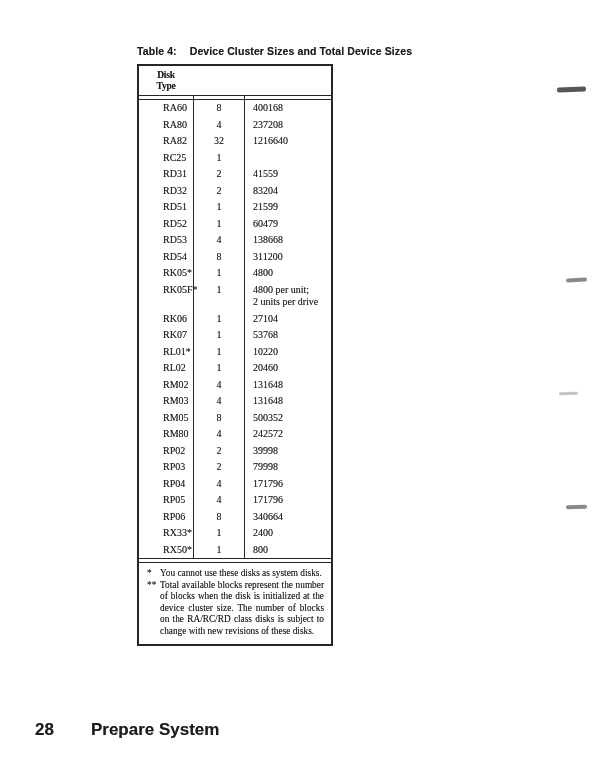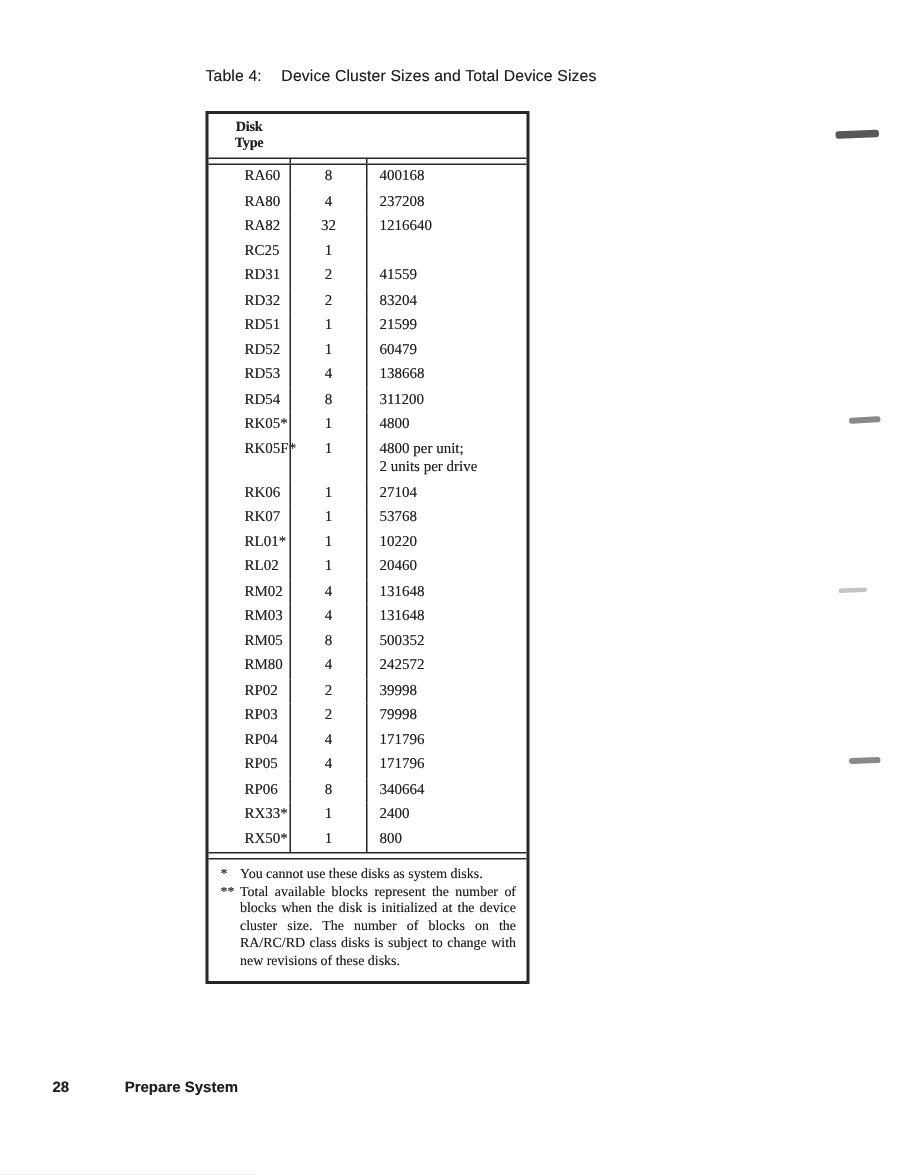--- a/index.html
+++ b/index.html
@@ -10,28 +10,28 @@
     font-family:"Liberation Serif", serif;
     color:#1d1d1d;
     overflow:hidden;
     text-shadow: 0 0 0.4px rgba(20,20,20,0.5);
   }
 
   
   .doc-title {
     position:absolute; left:137px; top:45px;
     font-family:"Liberation Sans", sans-serif;
-    font-weight:normal; font-size:10.5px; letter-spacing:0.1px;
+    font-weight:bold; font-size:10.5px; letter-spacing:0.1px;
     white-space:nowrap;
   }
   .doc-title .title-label { margin-right:13px; }
 
   
   .dctable {
-    position:absolute; left:137px; top:74px; width:216px;
+    position:absolute; left:137px; top:64px; width:196px;
     border:2px solid #262626; box-sizing:border-box; background:#fff;
   }
   .trow { display:flex; }
   .cell { box-sizing:border-box; }
   .c1 { width:54px; }
   .c2 { width:52px; border-left:1.5px solid #262626; border-right:1.5px solid #262626; text-align:center; }
   .c3 { flex:1; white-space:pre-line; }
 
   .thead .cell {
     font-weight:bold; text-align:center;
@@ -49,21 +49,21 @@
 
   .footnotes { padding:5px 7px 6px 8px; }
   .footnote { display:flex; font-size:9.3px; line-height:11.6px; }
   .fn-marker { width:13px; flex:none; }
   .fn-text { flex:1; text-align:justify; }
 
   
   .footer {
     position:absolute; left:35px; top:720px;
     font-family:"Liberation Sans", sans-serif;
-    font-weight:bold; font-size:10px; display:flex;
+    font-weight:bold; font-size:17px; display:flex;
   }
   .footer .page-num { margin-right:37px; }
 
   
   .scan-mark { position:absolute; background:#3a3a3a; border-radius:2px; }
   .scan-mark.m1 { left:557px; top:87px;  width:29px; height:5px; opacity:0.85; transform:rotate(-2deg); }
   .scan-mark.m2 { left:566px; top:278px; width:21px; height:4px; opacity:0.60; transform:rotate(-3deg); }
   .scan-mark.m3 { left:559px; top:392px; width:19px; height:3px; opacity:0.30; transform:rotate(-2deg); }
   .scan-mark.m4 { left:566px; top:505px; width:21px; height:4px; opacity:0.60; transform:rotate(-2deg); }
 </style>

